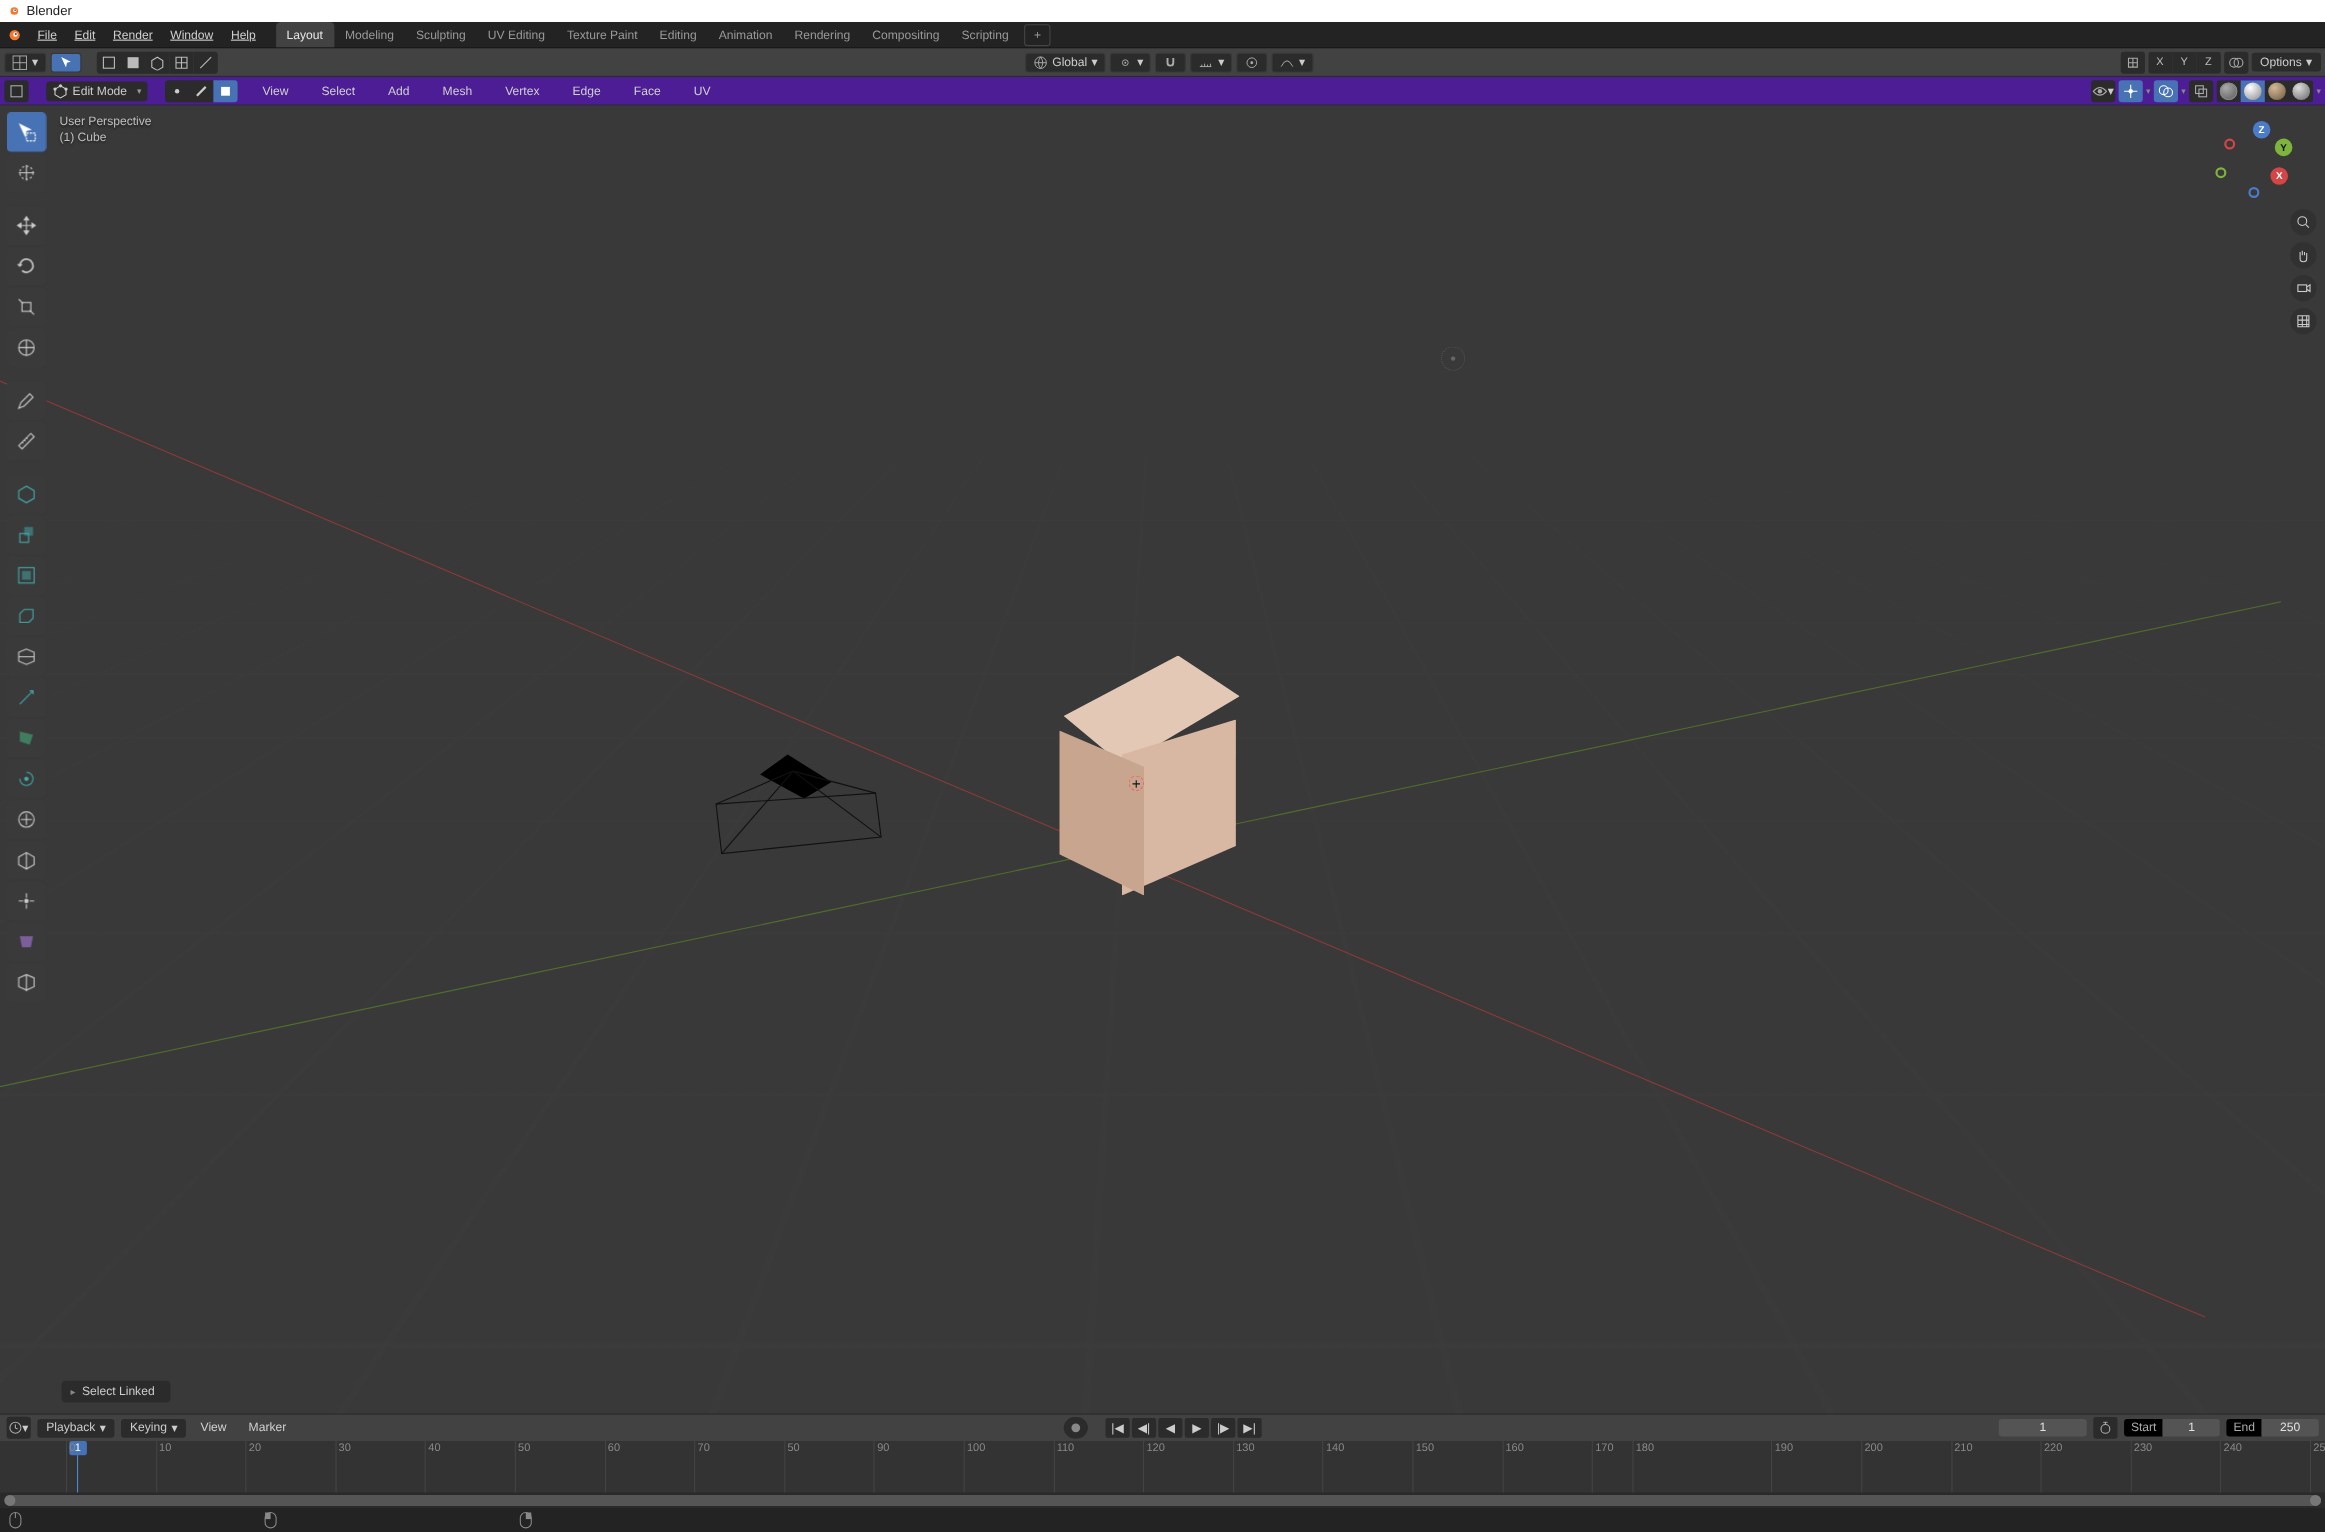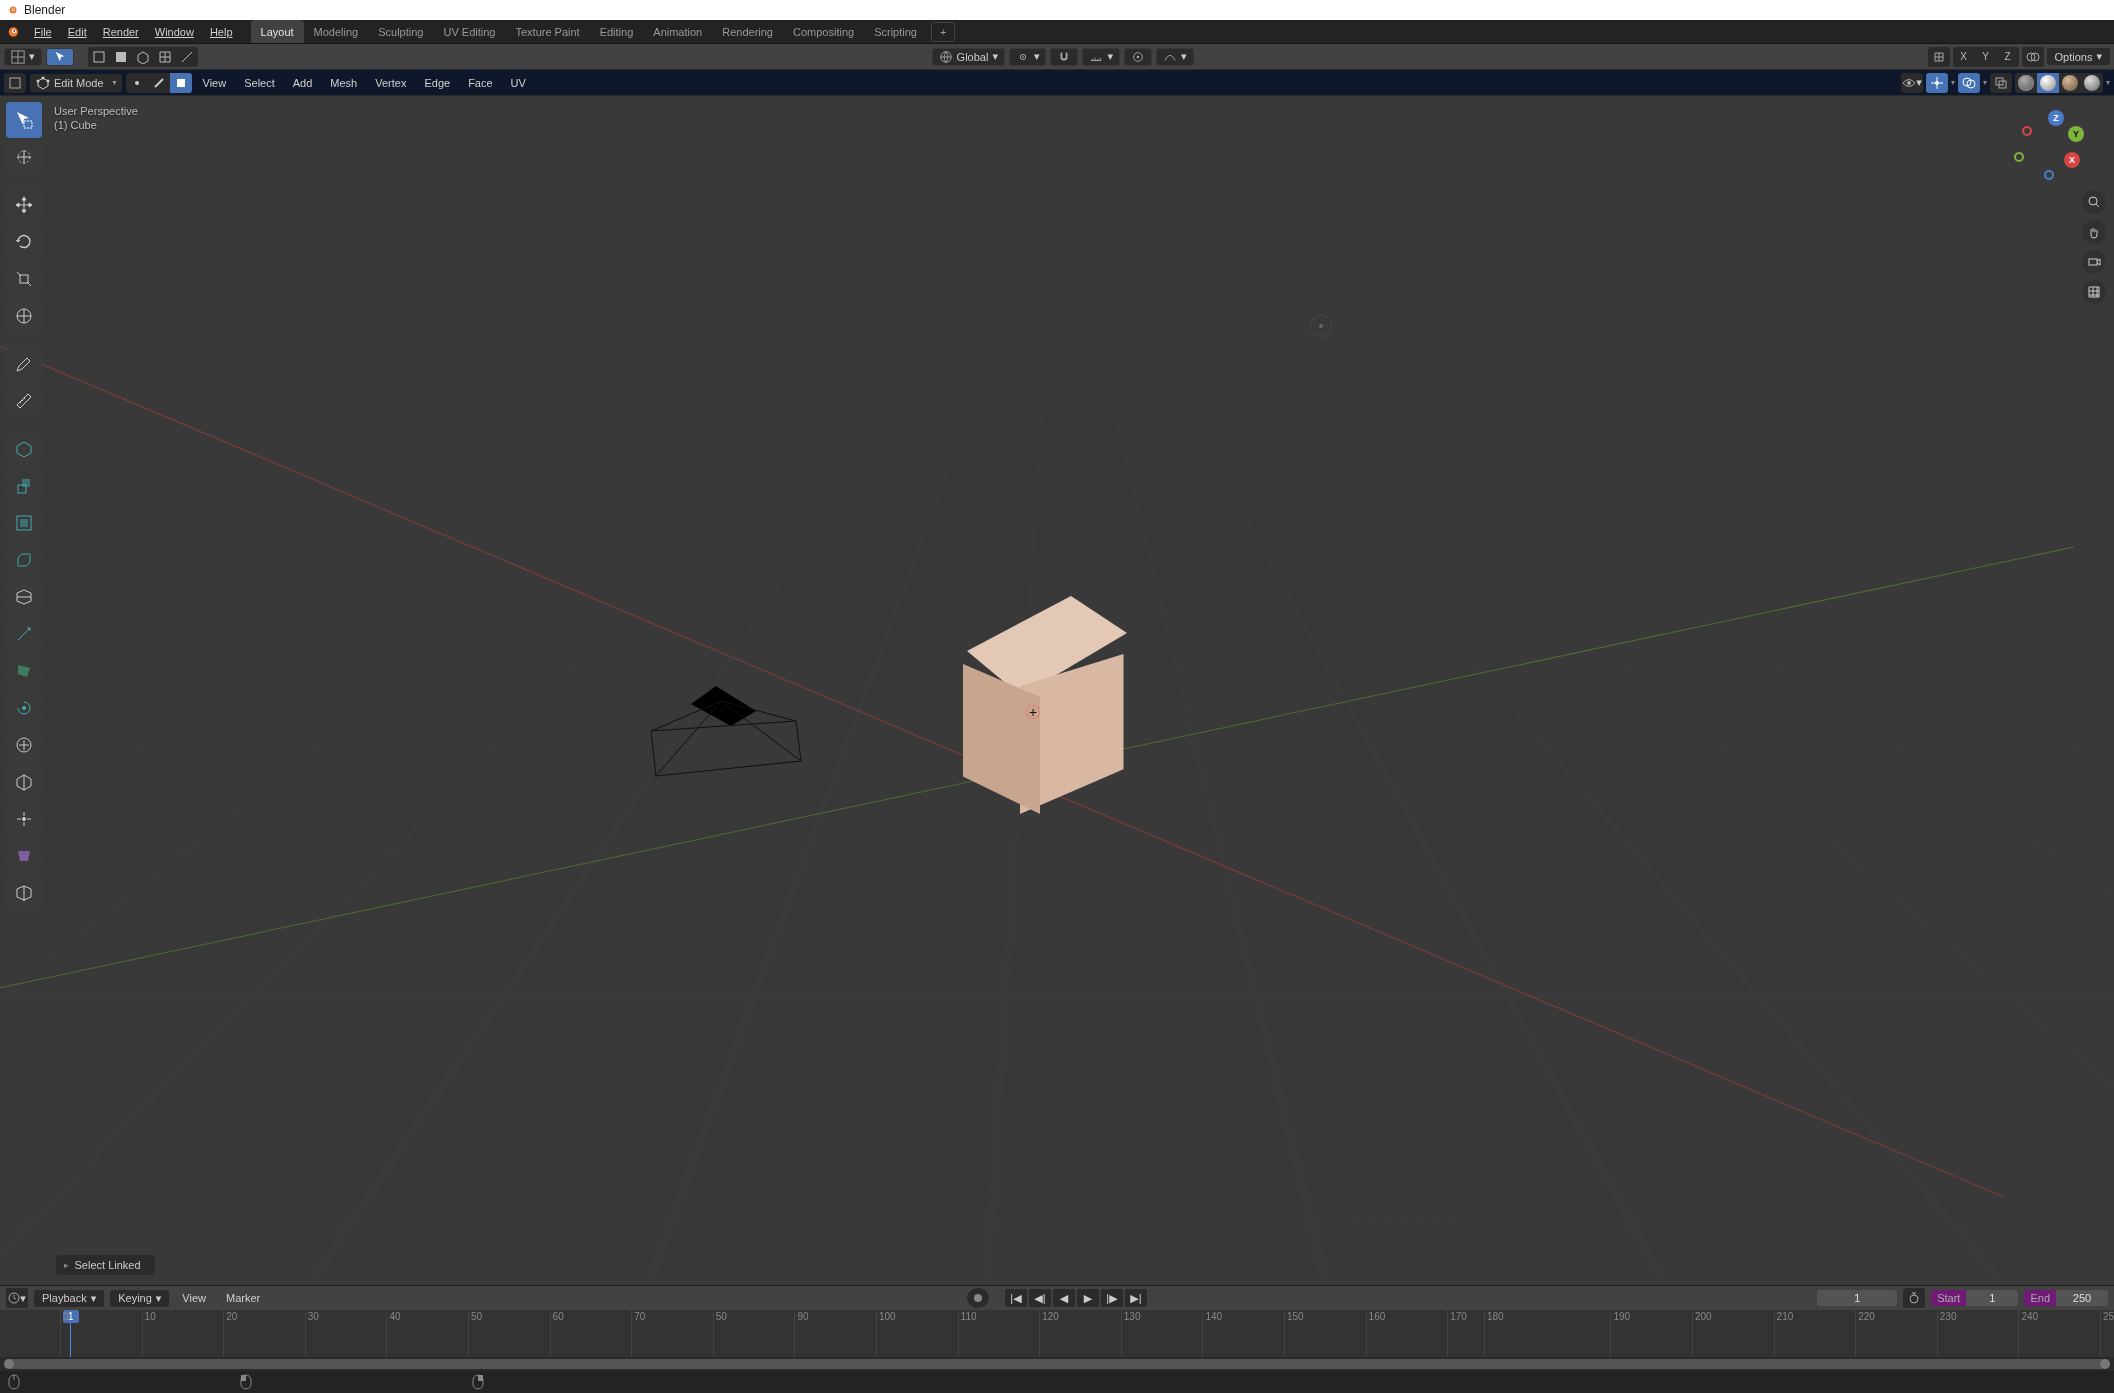--- a/index.html
+++ b/index.html
@@ -89,25 +89,25 @@
   height: 18px;
 }
 .header .btn.active { background: #4772b3; }
 .icon-placeholder {
   width: 14px; height: 14px;
   display:inline-flex; align-items:center; justify-content:center;
 }
 .spacer { flex: 1; }
 .subheader {
   height: 26px;
-  background: #0f172a;
+  background: #4c1d95;
   display: flex;
   align-items: center;
   padding: 0 4px;
-  gap: 4px;
+  gap: 16px;
   border-bottom: 1px solid #2a2a2a;
 }
 .modebox {
   background: #2b2b2b;
   border-radius: 3px;
   padding: 2px 18px 2px 6px;
   display: flex; align-items:center; gap:4px;
   cursor: pointer;
   position: relative;
 }
@@ -314,21 +314,21 @@
   display:flex; align-items:center; justify-content:center; cursor:pointer;
 }
 .tl-right {
   margin-left:auto; display:flex; align-items:center; gap:6px;
 }
 .framefield {
   background:#545454; padding:2px 10px; border-radius:3px; min-width:52px;
   text-align:center; color:#e0e0e0; font-size:11px;
 }
 .framelabel {
-  background:#701a75; padding:2px 6px; border-radius:3px 0 0 3px;
+  background:#000000; padding:2px 6px; border-radius:3px 0 0 3px;
   color:#aaa; font-size:11px;
 }
 .framelabel + .framefield { border-radius:0 3px 3px 0; }
 .tl-ruler {
   flex:1; position:relative; background:#333;
 }
 .tl-ruler .tick {
   position:absolute; top:0; font-size:10px; color:#888;
   border-left:1px solid #444; height:100%; padding:1px 2px;
 }

